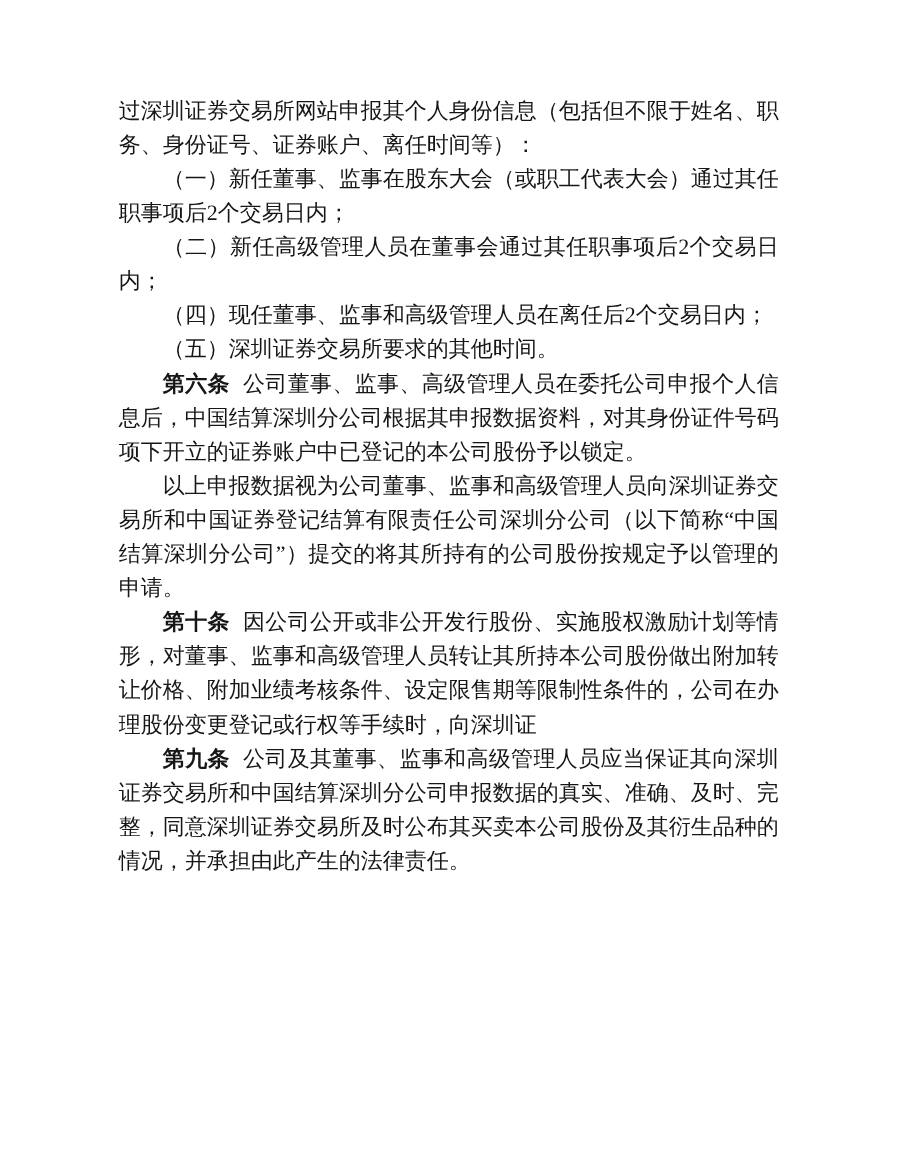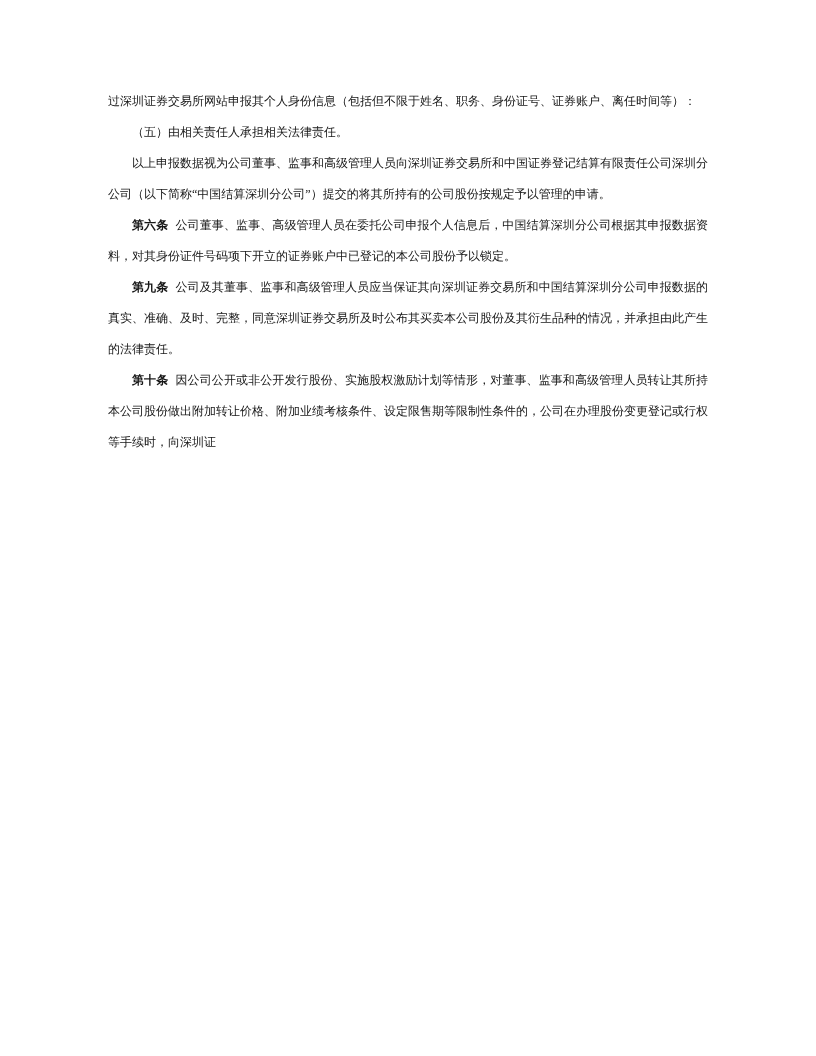--- a/index.html
+++ b/index.html
@@ -13,21 +13,21 @@
     height: 1056px;
     background: #ffffff;
     overflow: hidden;
     font-family: "Liberation Serif", "DejaVu Serif", serif;
   }
   .text-block {
     position: absolute;
     left: 108px;
     top: 86px;
     width: 600px;
-    font-size: 12px;
+    font-size: 20px;
     line-height: 31px;
     color: #161616;
     text-align: justify;
   }
   p.para {
     margin: 0;
     padding: 0;
     text-align: justify;
   }
   p.para.indent {
@@ -37,19 +37,22 @@
     font-weight: bold;
     margin-right: 0.6em;
   }
 </style>
 </head>
 <body>
 
 <div class="page">
   <div class="text-block" id="text-block">
       <p class="para"><span>过深圳证券交易所网站申报其个人身份信息（包括但不限于姓名、职务、身份证号、证券账户、离任时间等）：</span></p>
-      <p class="para indent"><span>（五）由相关责任人承担相关法律责任。</span></p>
+      <p class="para indent"><span>（一）新任董事、监事在股东大会（或职工代表大会）通过其任职事项后2个交易日内；</span></p>
+      <p class="para indent"><span>（二）新任高级管理人员在董事会通过其任职事项后2个交易日内；</span></p>
+      <p class="para indent"><span>（四）现任董事、监事和高级管理人员在离任后2个交易日内；</span></p>
+      <p class="para indent"><span>（五）深圳证券交易所要求的其他时间。</span></p>
+      <p class="para indent"><strong class="article-no">第六条</strong><span>公司董事、监事、高级管理人员在委托公司申报个人信息后，中国结算深圳分公司根据其申报数据资料，对其身份证件号码项下开立的证券账户中已登记的本公司股份予以锁定。</span></p>
       <p class="para indent"><span>以上申报数据视为公司董事、监事和高级管理人员向深圳证券交易所和中国证券登记结算有限责任公司深圳分公司（以下简称“中国结算深圳分公司”）提交的将其所持有的公司股份按规定予以管理的申请。</span></p>
-      <p class="para indent"><strong class="article-no">第六条</strong><span>公司董事、监事、高级管理人员在委托公司申报个人信息后，中国结算深圳分公司根据其申报数据资料，对其身份证件号码项下开立的证券账户中已登记的本公司股份予以锁定。</span></p>
+      <p class="para indent"><strong class="article-no">第十条</strong><span>因公司公开或非公开发行股份、实施股权激励计划等情形，对董事、监事和高级管理人员转让其所持本公司股份做出附加转让价格、附加业绩考核条件、设定限售期等限制性条件的，公司在办理股份变更登记或行权等手续时，向深圳证</span></p>
       <p class="para indent"><strong class="article-no">第九条</strong><span>公司及其董事、监事和高级管理人员应当保证其向深圳证券交易所和中国结算深圳分公司申报数据的真实、准确、及时、完整，同意深圳证券交易所及时公布其买卖本公司股份及其衍生品种的情况，并承担由此产生的法律责任。</span></p>
-      <p class="para indent"><strong class="article-no">第十条</strong><span>因公司公开或非公开发行股份、实施股权激励计划等情形，对董事、监事和高级管理人员转让其所持本公司股份做出附加转让价格、附加业绩考核条件、设定限售期等限制性条件的，公司在办理股份变更登记或行权等手续时，向深圳证</span></p>
     </div>
 </div>
 
 </body></html>

